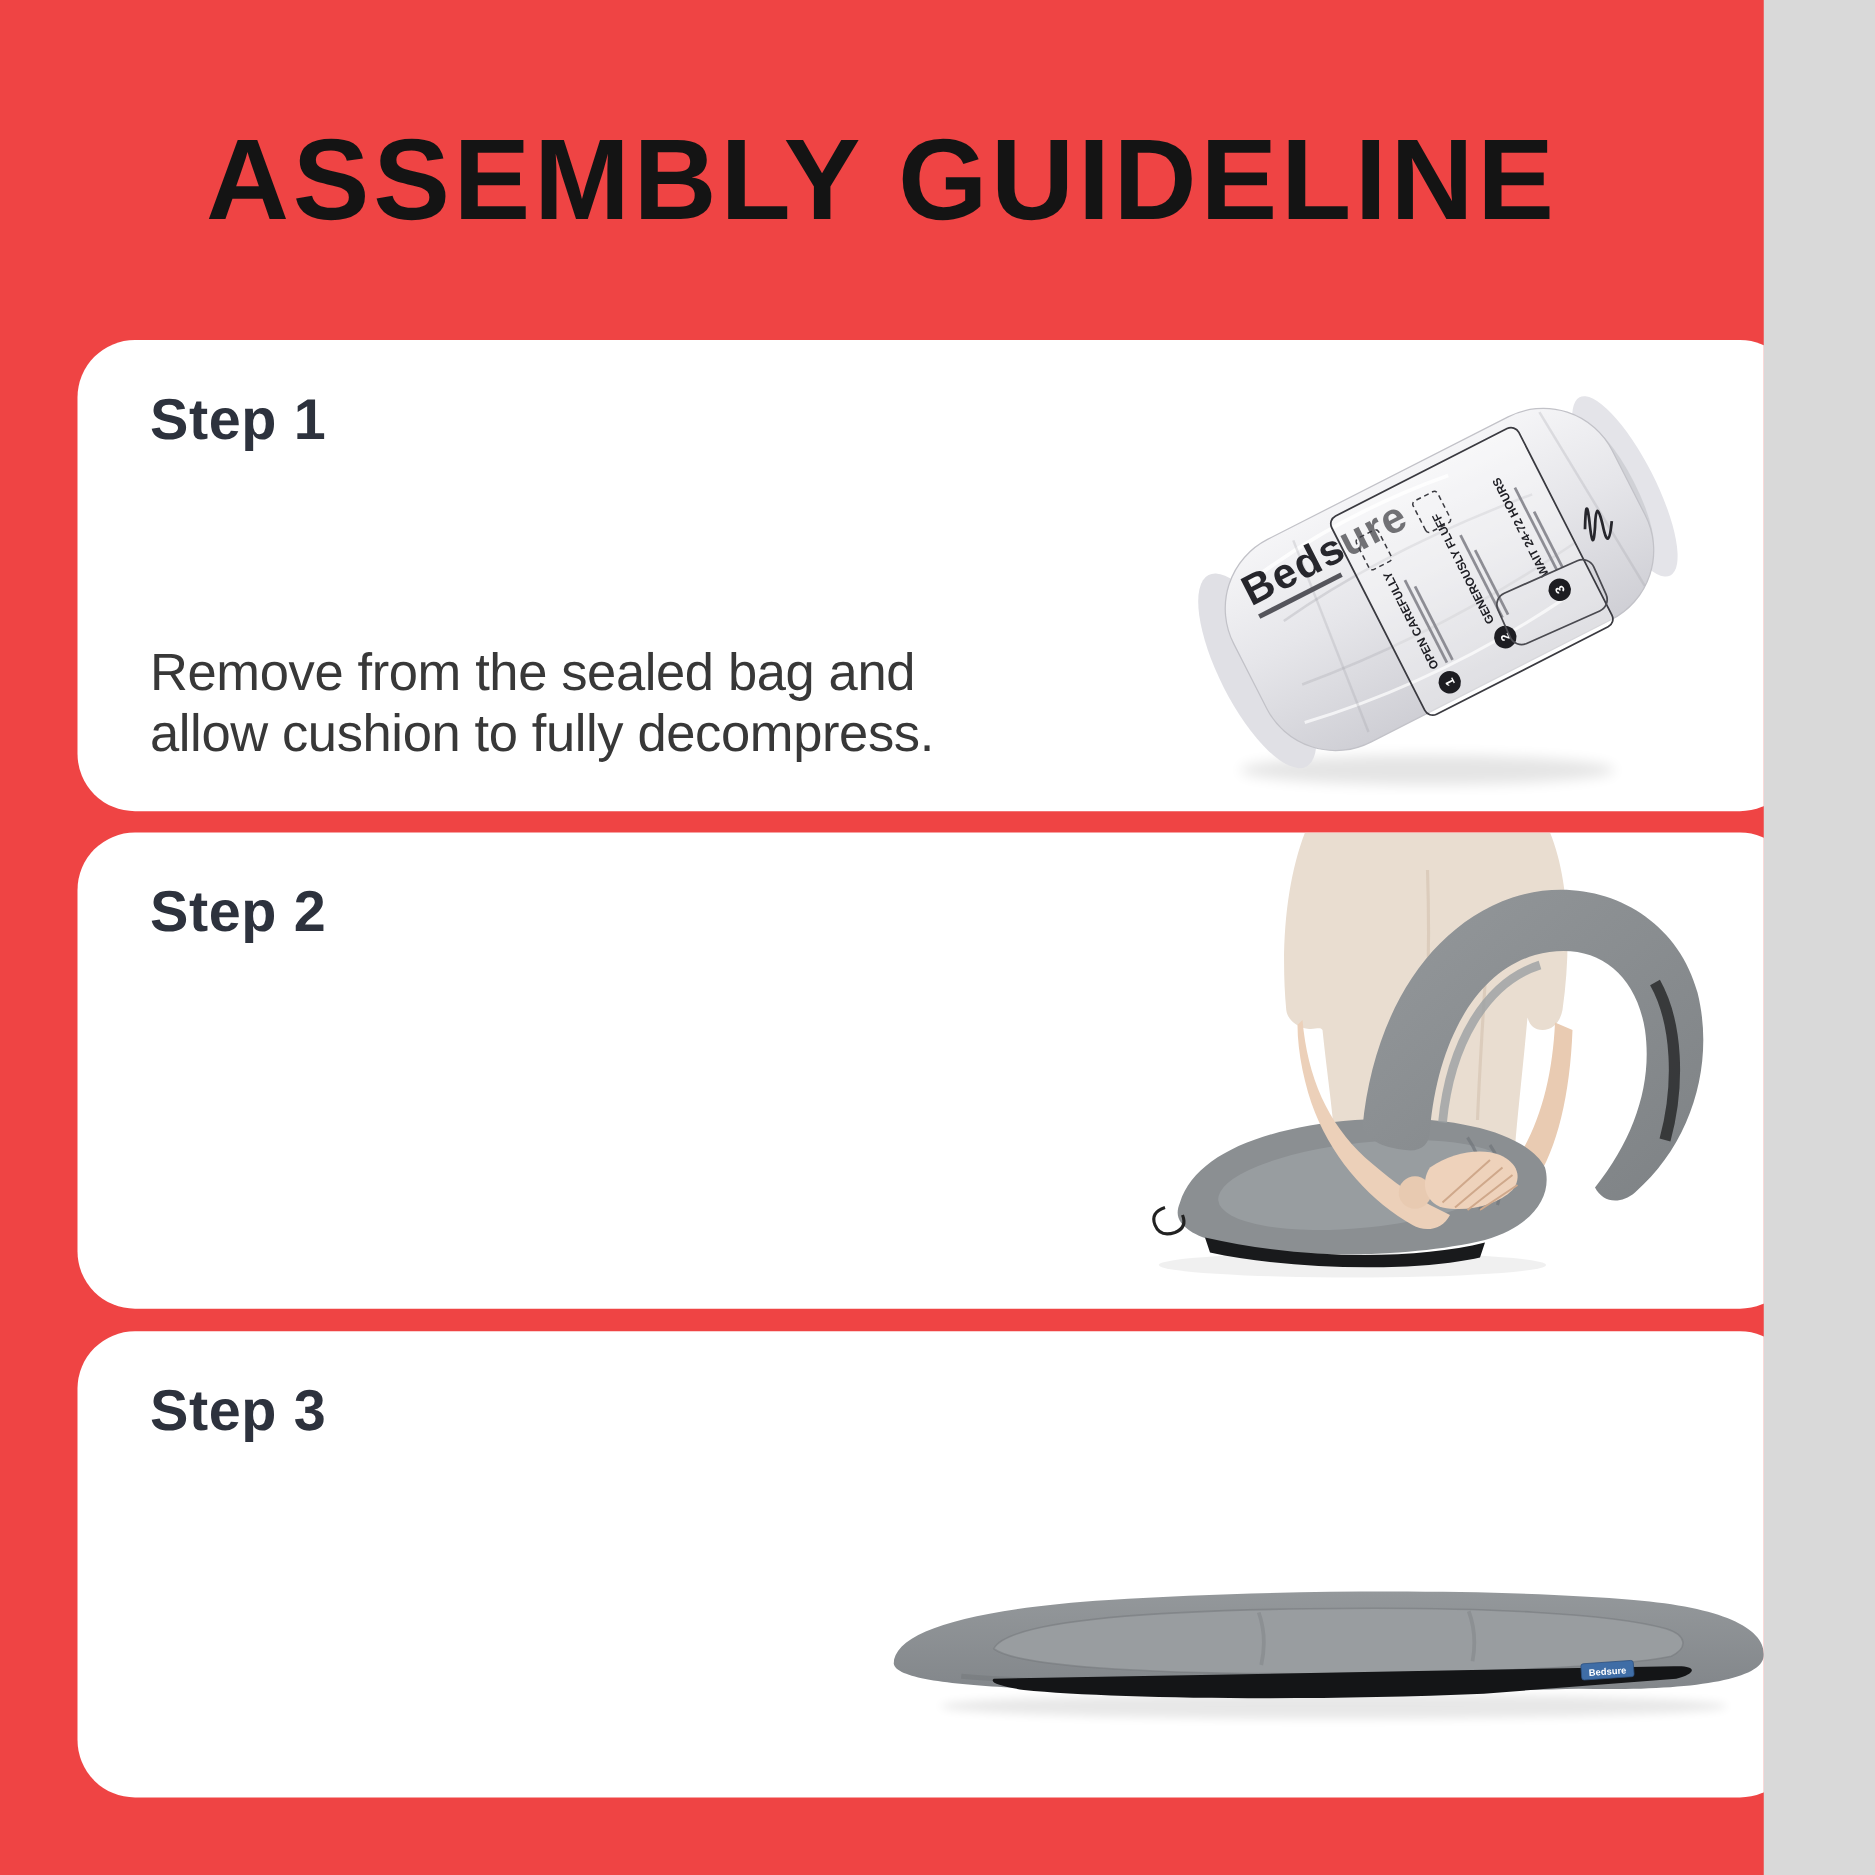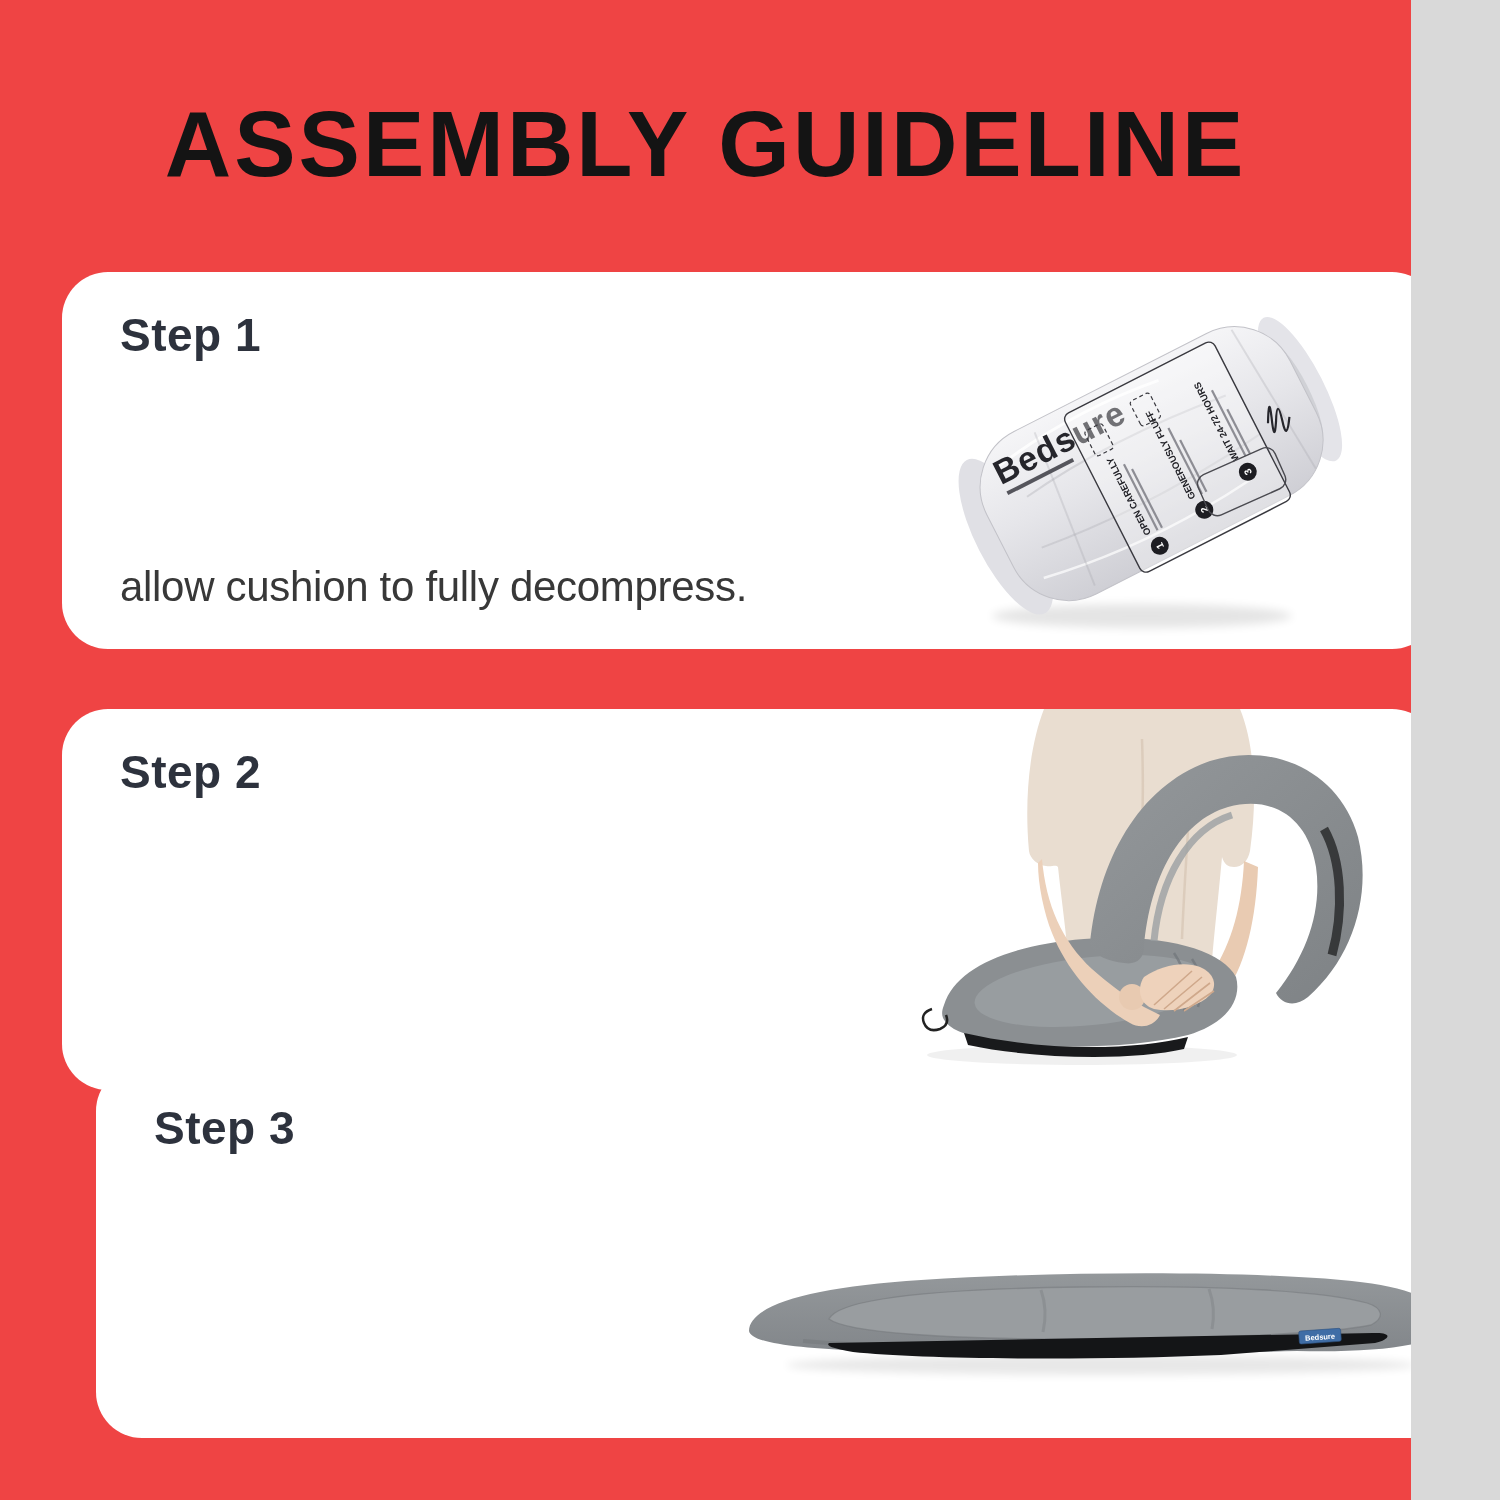--- a/index.html
+++ b/index.html
@@ -14,22 +14,22 @@
     position:absolute;top:92px;left:0;width:100%;
     margin:0;text-align:center;
     font-size:92px;font-weight:700;letter-spacing:3px;
     color:#141414;
   }
   .card{
     position:absolute;left:62px;width:1376px;
     background:#ffffff;border-radius:46px;overflow:hidden;
   }
   .card-step1{top:272px;height:377px;}
-  .card-step2{top:666px;height:381px;margin-top:43px;}
-  .card-step3{top:1065px;height:373px;margin-left:34px;}
+  .card-step2{top:666px;height:381px;}
+  .card-step3{top:1065px;height:373px;}
   .step-heading{
     position:absolute;left:58px;top:36px;margin:0;
     font-size:46px;font-weight:700;color:#2d323d;letter-spacing:.5px;
   }
   .step-desc{
     position:absolute;left:58px;bottom:38px;margin:0;
     font-size:42px;line-height:1.17;color:#383838;letter-spacing:-.3px;
   }
   .step-desc span{display:block;}
   .photo{position:absolute;}
@@ -40,20 +40,21 @@
 </head>
 <body>
 
 <div class="canvas">
 
   <h1 class="page-title">ASSEMBLY GUIDELINE</h1>
 
   <section class="card card-step1">
     <h2 class="step-heading">Step 1</h2>
     <p class="step-desc">
+      <span>Remove from the sealed bag and</span>
       <span>allow cushion to fully decompress.</span>
     </p>
     <svg class="photo photo-package" viewBox="0 0 420 352">
       <defs>
         <linearGradient id="bagG" x1="0" y1="0" x2="0" y2="1">
           <stop offset="0" stop-color="#f5f5f7"></stop>
           <stop offset=".45" stop-color="#e6e6ea"></stop>
           <stop offset="1" stop-color="#cfcfd5"></stop>
         </linearGradient>
         <filter id="soft" x="-40%" y="-40%" width="180%" height="180%">

